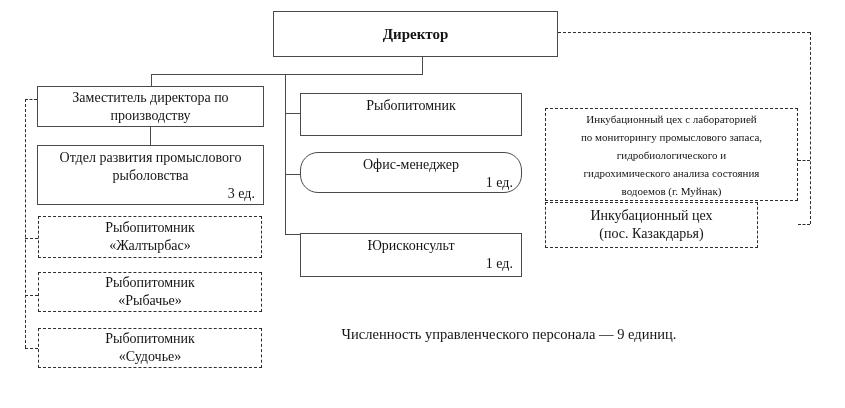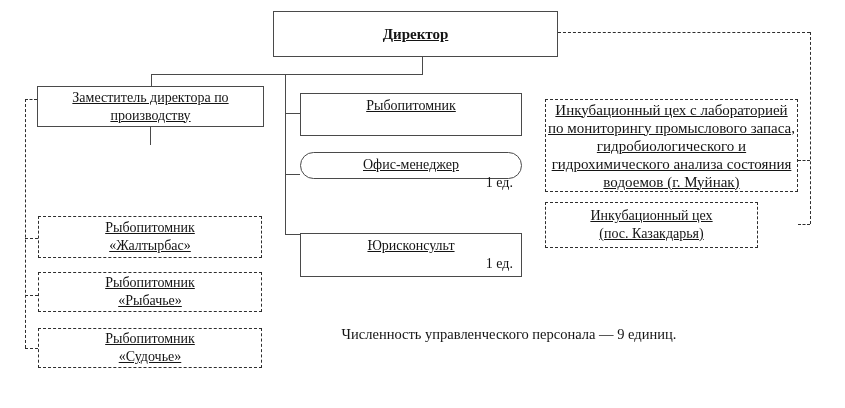--- a/index.html
+++ b/index.html
@@ -20,24 +20,24 @@
     align-items:center;
     justify-content:center;
     text-align:center;
     font-size:14px;
     line-height:18px;
     white-space:pre-line;
   }
   .solid{border:1.5px solid #4a4a4a;}
   .dashed{border:1px dashed #2e2e2e;}
   .with-count{justify-content:flex-start;padding-top:3px;}
-  .lbl{width:100%;text-decoration:underline;}
+  .lbl{width:100%;}
   .bold{font-weight:bold;font-size:15px;}
   .count{width:100%;text-align:right;padding-right:8px;box-sizing:border-box;}
-  .small{font-size:15px;line-height:18px;}
+  .small{font-size:11px;line-height:18px;margin-top:9px;}
   .ln-h{position:absolute;height:0;border-top:1.5px solid #4a4a4a;}
   .ln-v{position:absolute;width:0;border-left:1.5px solid #4a4a4a;}
   .dln-h{position:absolute;height:0;border-top:1px dashed #2e2e2e;}
   .dln-v{position:absolute;width:0;border-left:1px dashed #2e2e2e;}
   .footnote{
     position:absolute;
     left:289px;top:326px;width:440px;
     text-align:center;
     font-size:14.5px;
   }
@@ -68,41 +68,46 @@
 
   <div class="box solid" style="left:273px;top:11px;width:285px;height:46px;">
     <div class="lbl bold">Директор</div>
   </div>
 
   <div class="box solid" style="left:37px;top:86px;width:227px;height:41px;">
     <div class="lbl">Заместитель директора по
 производству</div>
   </div>
 
+  <div class="box solid with-count" style="left:37px;top:145px;width:227px;height:60px;">
+    <div class="lbl">Отдел развития промыслового
+рыболовства</div>
+    <div class="count">3 ед.</div>
+  </div>
 
   <div class="box dashed" style="left:38px;top:216px;width:224px;height:42px;">
     <div class="lbl">Рыбопитомник
 «Жалтырбас»</div>
   </div>
 
   <div class="box dashed" style="left:38px;top:272px;width:224px;height:40px;">
     <div class="lbl">Рыбопитомник
 «Рыбачье»</div>
   </div>
 
   <div class="box dashed" style="left:38px;top:328px;width:224px;height:40px;">
     <div class="lbl">Рыбопитомник
 «Судочье»</div>
   </div>
 
   <div class="box solid with-count" style="left:300px;top:93px;width:222px;height:43px;">
     <div class="lbl">Рыбопитомник</div>
   </div>
 
-  <div class="box solid with-count" style="left:300px;top:152px;width:222px;height:27px;border-radius:18px;">
+  <div class="box solid with-count" style="left:300px;top:152px;width:222px;height:41px;border-radius:18px;">
     <div class="lbl">Офис-менеджер</div>
     <div class="count">1 ед.</div>
   </div>
 
   <div class="box solid with-count" style="left:300px;top:233px;width:222px;height:44px;">
     <div class="lbl">Юрисконсульт</div>
     <div class="count">1 ед.</div>
   </div>
 
   <div class="box dashed small" style="left:545px;top:99px;width:253px;height:93px;">

